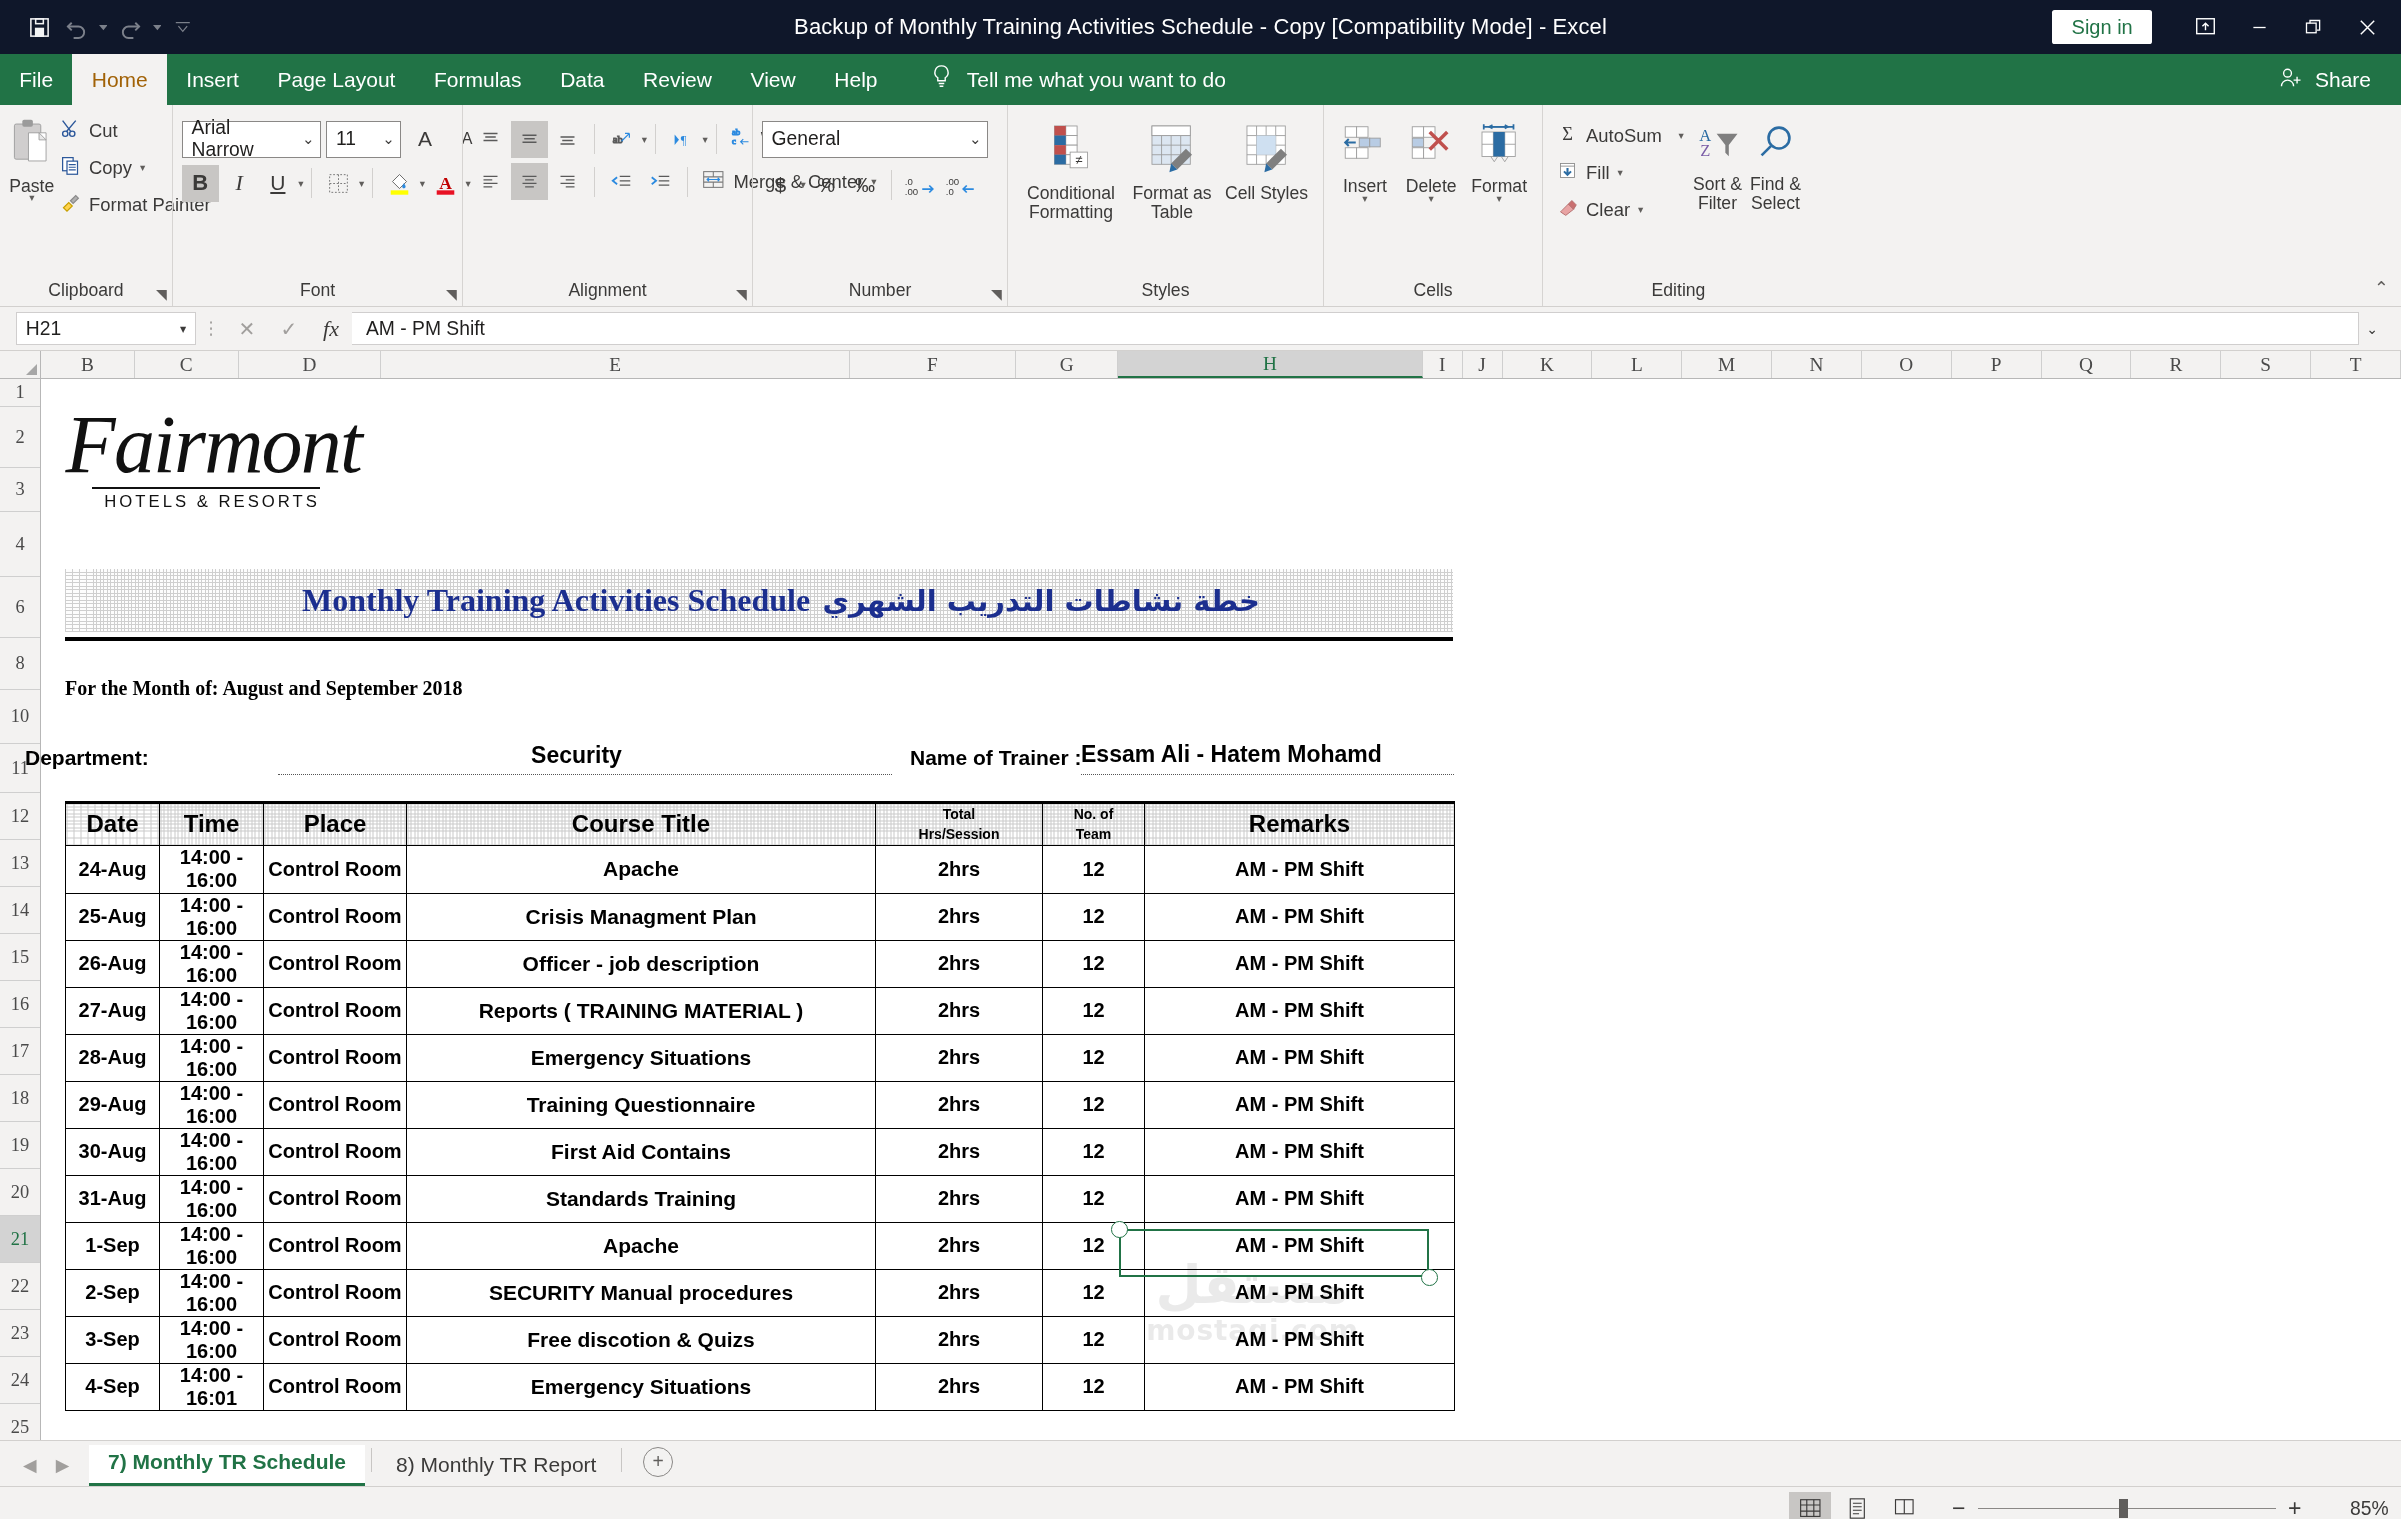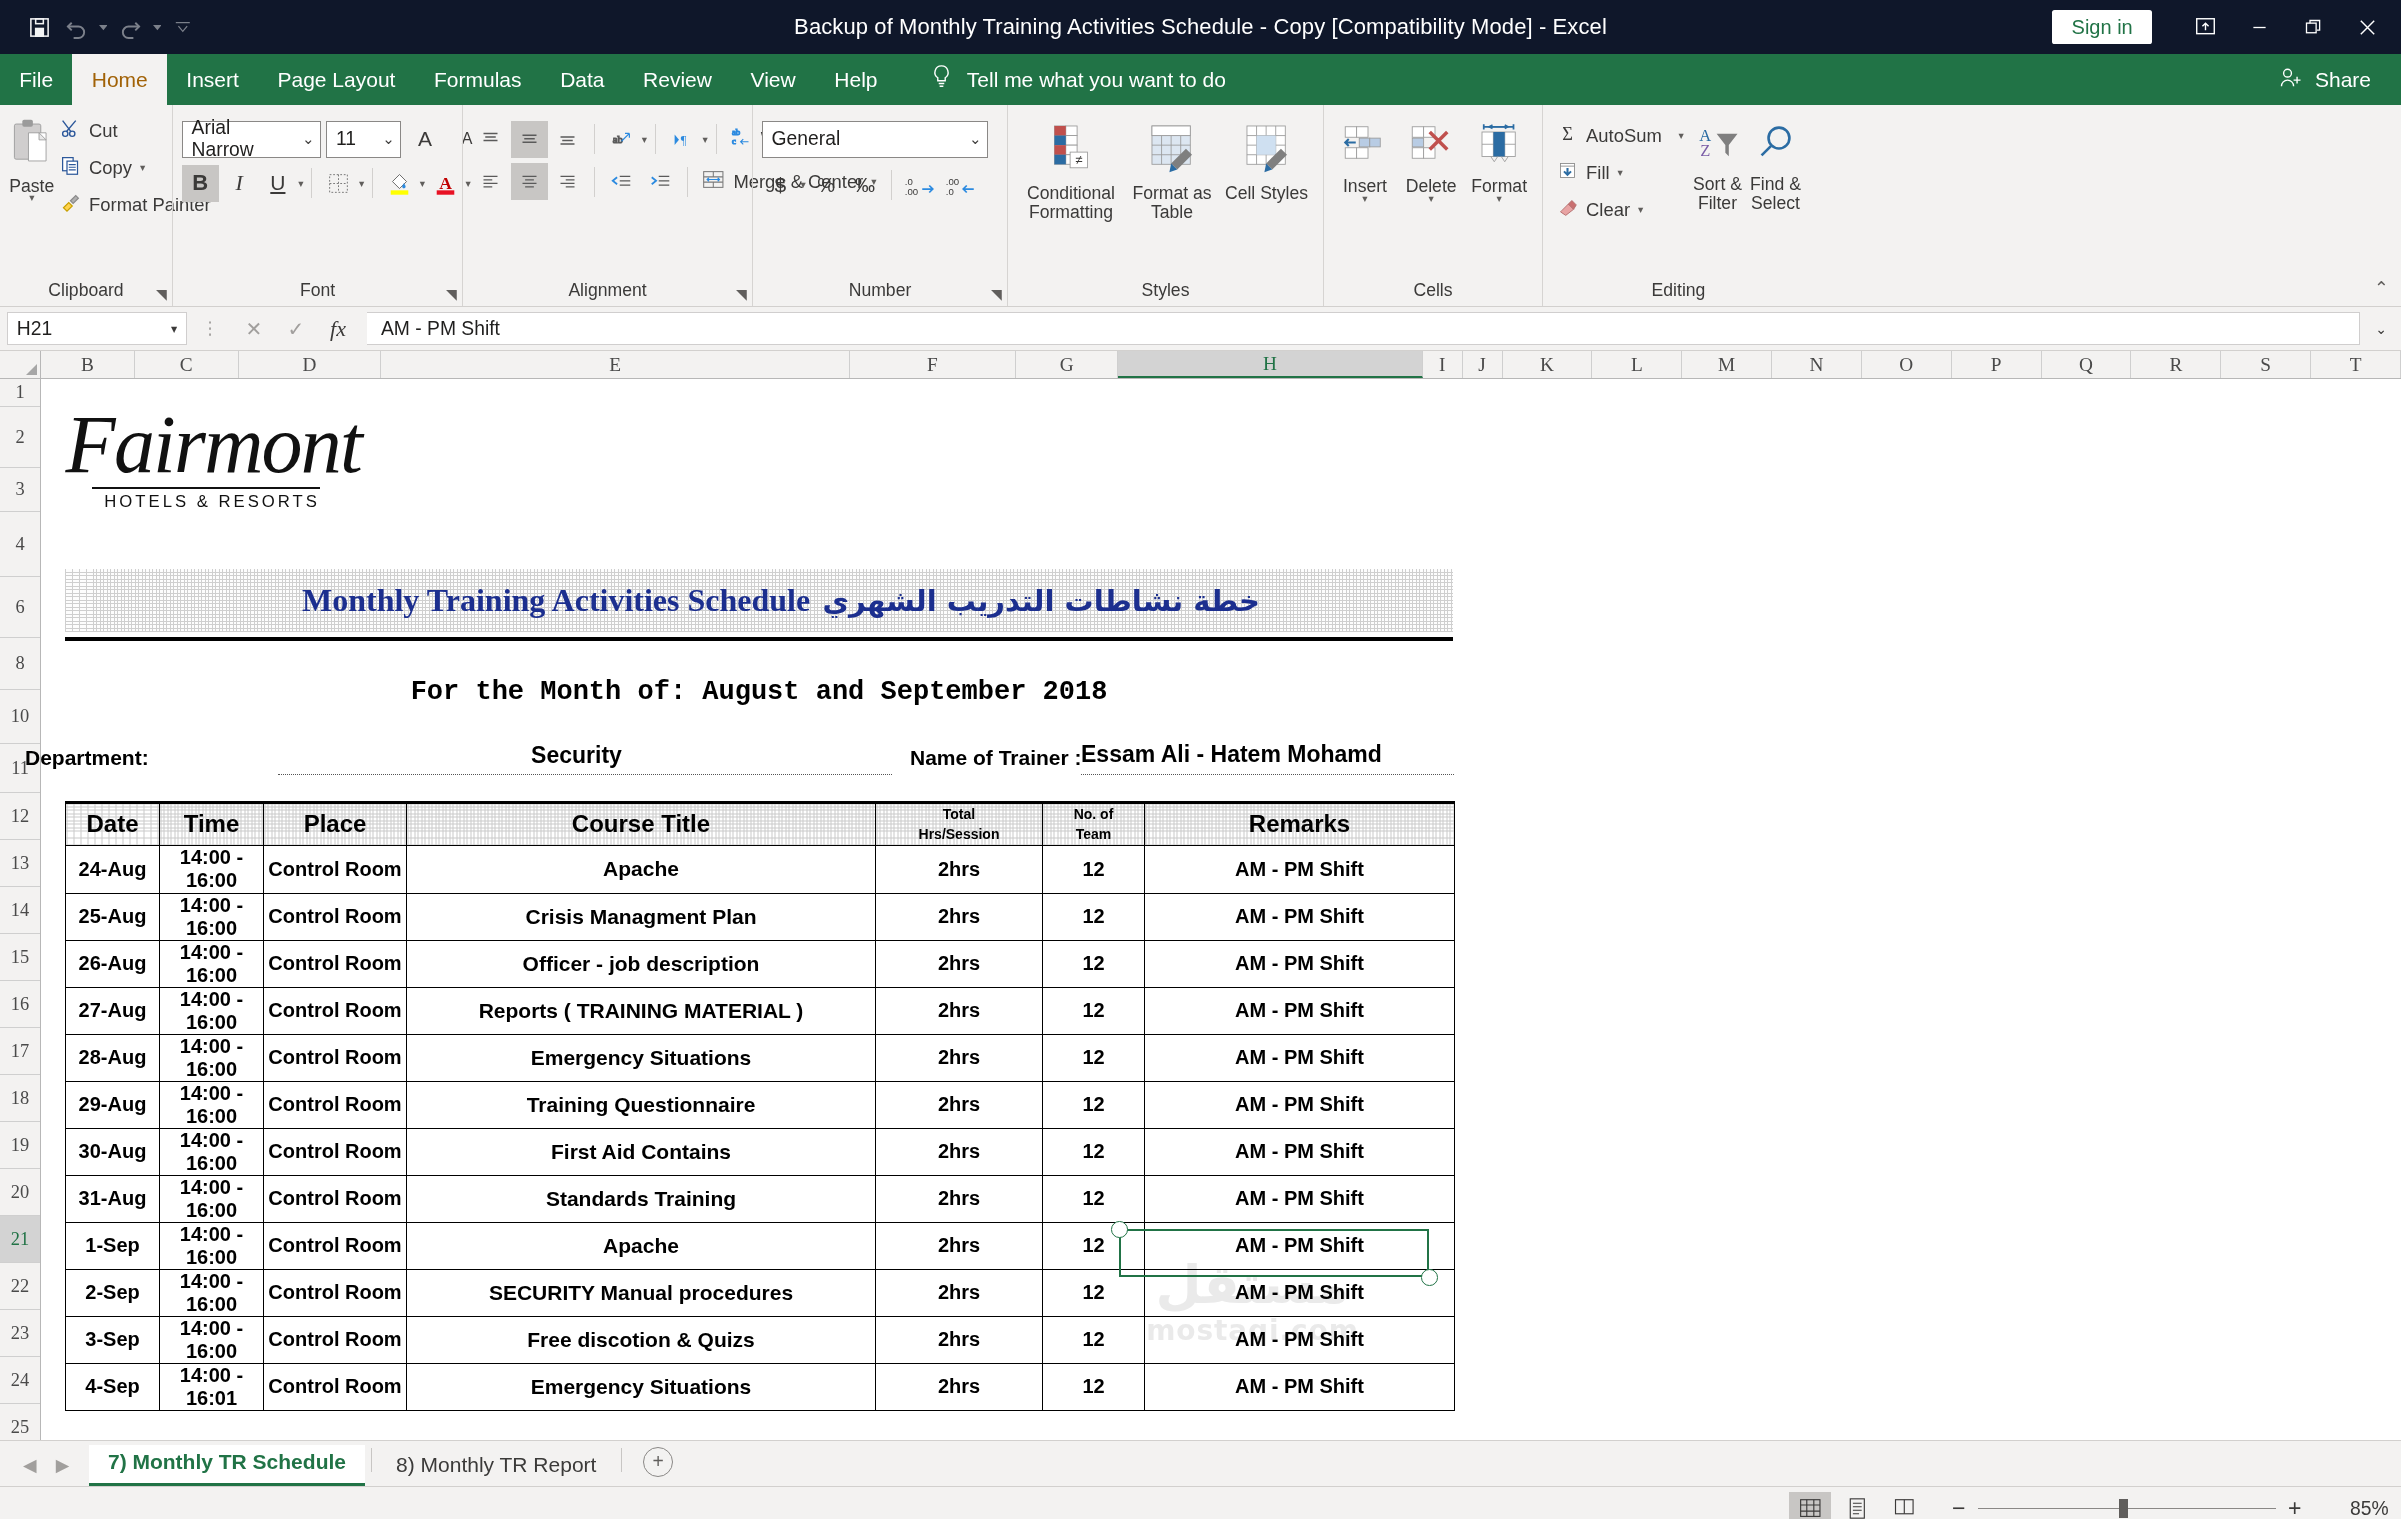--- a/index.html
+++ b/index.html
@@ -89,21 +89,21 @@
   .vsep{ width:0.9px; height:30px; background:#d2d0ce; margin:0 6.1px;}
 
   .alignrow{ display:flex; align-items:center; gap:1.8px; margin-bottom:5.3px;}
   .numrow{ display:flex; align-items:center; gap:1.8px;}
 
   .ribbon-collapse{ position:absolute; right:12.3px; bottom:7px; color:#605e5c; font-size:17.6px;}
 
   
   .fbar{
     height:44px; background:#f3f2f1; display:flex; align-items:center;
-    border-bottom:0.9px solid #d2d0ce; padding:0 7px; gap:8px;
+    border-bottom:0.9px solid #d2d0ce; padding:0 16px; gap:0;
   }
   .namebox{
     width:180px;height:33px;background:#fff;border:0.9px solid #d0cece;
     display:flex;align-items:center;padding:0 8.8px; font-size:19.3px; color:#201f1e;
   }
   .namebox .chev{ margin-left:auto; font-size:12.3px; color:#3b3a39;}
   .fb-dots{ width:30px; text-align:center; color:#a19f9d; font-size:17.6px; letter-spacing:0; }
   .fb-icons{ display:flex; align-items:center; gap:0; }
   .fb-ico{ width:42px;height:33px; display:flex;align-items:center;justify-content:center; color:#a19f9d; font-size:20px;}
   .fb-ico.fx{ color:#3b3a39; font-style:italic; font-family:"Liberation Serif",serif; font-size:22px;}
@@ -164,22 +164,22 @@
   .titleband .t-en{
     font-family:"Liberation Serif", serif; font-weight:bold; font-size:32px; color:#1c2f8f;margin-left:44px;
   }
   .titleband .t-ar{
     font-family:"DejaVu Sans", sans-serif; font-weight:bold; font-size:29px; color:#1c2f8f;
     direction:rtl;
   }
   .thickline{ position:absolute; background:#000; }
 
   .month-line{
-    position:absolute; text-align:center; font-size:27px; font-weight:bold; color:#000;
-    font-family:Liberation Mono, monospace;
+    position:absolute; font-size:20px; font-weight:bold; color:#000;
+    font-family:Liberation Serif, serif;
   }
   .lbl-dept{ position:absolute; font-size:21px; font-weight:bold; color:#000;}
   .val-mid{ position:absolute; font-size:23px; font-weight:bold; color:#000; text-align:center;}
   .dotline{ position:absolute; border-bottom:1.8px dotted #555; }
 
   table.sch{ position:absolute; border-collapse:collapse; table-layout:fixed; }
   table.sch td, table.sch th{
     border:0.9px solid #000; text-align:center; vertical-align:middle;
     font-family:"Liberation Sans", sans-serif; font-weight:bold; color:#000;
     padding:0 2.6px;

